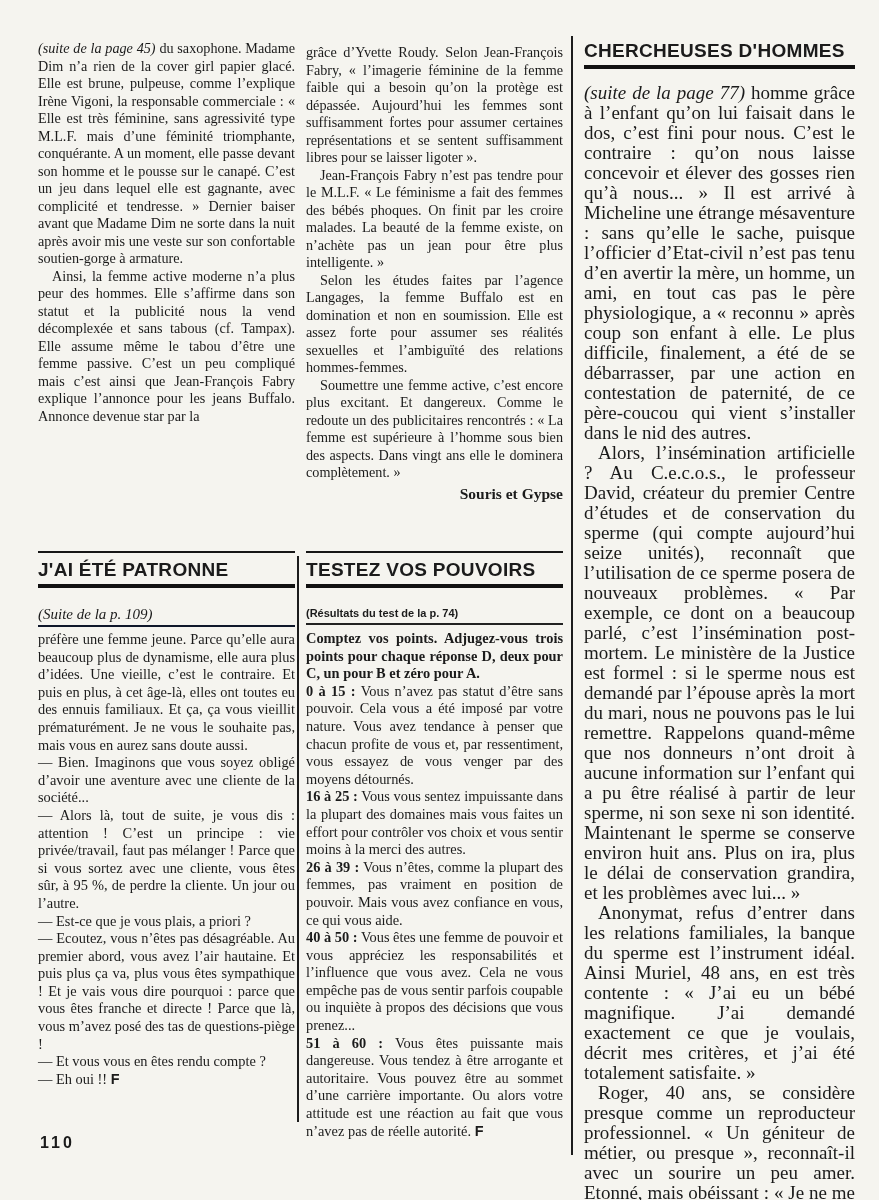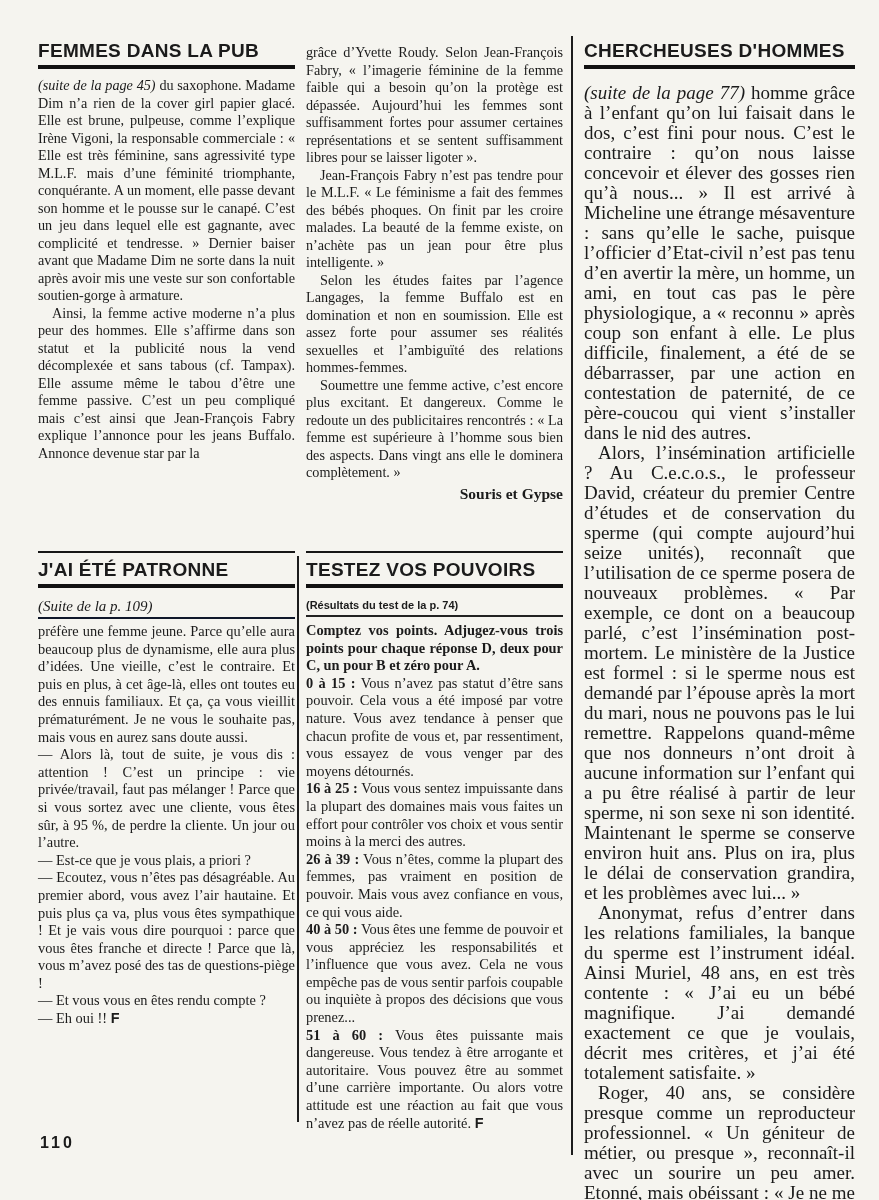--- a/index.html
+++ b/index.html
@@ -28,21 +28,21 @@
     margin:0 0 8px 0;
     font-family:"Liberation Sans", sans-serif;
     font-weight:bold;
     font-size:19px;
     letter-spacing:.3px;
     border-bottom:4px solid #111;
     padding-bottom:3px;
     white-space:nowrap;
   }
   .section2{border-top:2px solid #161616;padding-top:6px;}
-  .section2 h2.rubrik{margin-bottom:8px;}
+  .section2 h2.rubrik{margin-bottom:16px;}
 
   .suite-line{
     font-style:italic;
     font-size:15px;
     border-bottom:2px solid #0f172a;
     padding:2px 0 2px 0;
     margin-bottom:4px;
   }
   .resultats-line{
     font-family:"Liberation Sans", sans-serif;
@@ -91,31 +91,31 @@
 </head>
 <body>
 
 <div class="page">
 
   <div class="vrule" id="vrule-mid"></div>
   <div class="vrule" id="vrule-left"></div>
 
   <div class="col" id="col1-top">
     <section>
-      <h2 class="rubrik">FEMMES DANS LA PUB</h2>
       <p class="body"><span class="lead-italic">(suite de la page 45)</span><span> du saxophone. Madame Dim n’a rien de la cover girl papier glacé. Elle est brune, pulpeuse, comme l’explique Irène Vigoni, la responsable commerciale : « Elle est très féminine, sans agressivité type M.L.F. mais d’une féminité triomphante, conquérante. A un moment, elle passe devant son homme et le pousse sur le canapé. C’est un jeu dans lequel elle est gagnante, avec complicité et tendresse. » Dernier baiser avant que Madame Dim ne sorte dans la nuit après avoir mis une veste sur son confortable soutien-gorge à armature.</span></p>
       <p class="body indent">Ainsi, la femme active moderne n’a plus peur des hommes. Elle s’affirme dans son statut et la publicité nous la vend décomplexée et sans tabous (cf. Tampax). Elle assume même le tabou d’être une femme passive. C’est un peu compliqué mais c’est ainsi que Jean-François Fabry explique l’annonce pour les jeans Buffalo. Annonce devenue star par la</p>
     </section>
   </div>
 
   <div class="col section2" id="col1-bot">
     <section>
       <h2 class="rubrik">J'AI ÉTÉ PATRONNE</h2>
       <div class="suite-line">(Suite de la p. 109)</div>
       <p class="body">préfère une femme jeune. Parce qu’elle aura beaucoup plus de dynamisme, elle aura plus d’idées. Une vieille, c’est le contraire. Et puis en plus, à cet âge-là, elles ont toutes eu des ennuis familiaux. Et ça, ça vous vieillit prématurément. Je ne vous le souhaite pas, mais vous en aurez sans doute aussi.</p>
+      <p class="body">— Bien. Imaginons que vous soyez obligé d’avoir une aventure avec une cliente de la société...</p>
       <p class="body">— Alors là, tout de suite, je vous dis : attention ! C’est un principe : vie privée/travail, faut pas mélanger ! Parce que si vous sortez avec une cliente, vous êtes sûr, à 95 %, de perdre la cliente. Un jour ou l’autre.</p>
       <p class="body">— Est-ce que je vous plais, a priori ?</p>
       <p class="body">— Ecoutez, vous n’êtes pas désagréable. Au premier abord, vous avez l’air hautaine. Et puis plus ça va, plus vous êtes sympathique ! Et je vais vous dire pourquoi : parce que vous êtes franche et directe ! Parce que là, vous m’avez posé des tas de questions-piège !</p>
       <p class="body">— Et vous vous en êtes rendu compte ?</p>
       <p class="body"><span>— Eh oui !!</span> <span class="endmark">F</span></p>
     </section>
   </div>
 
   <div class="col" id="col2-top">
     <section>

